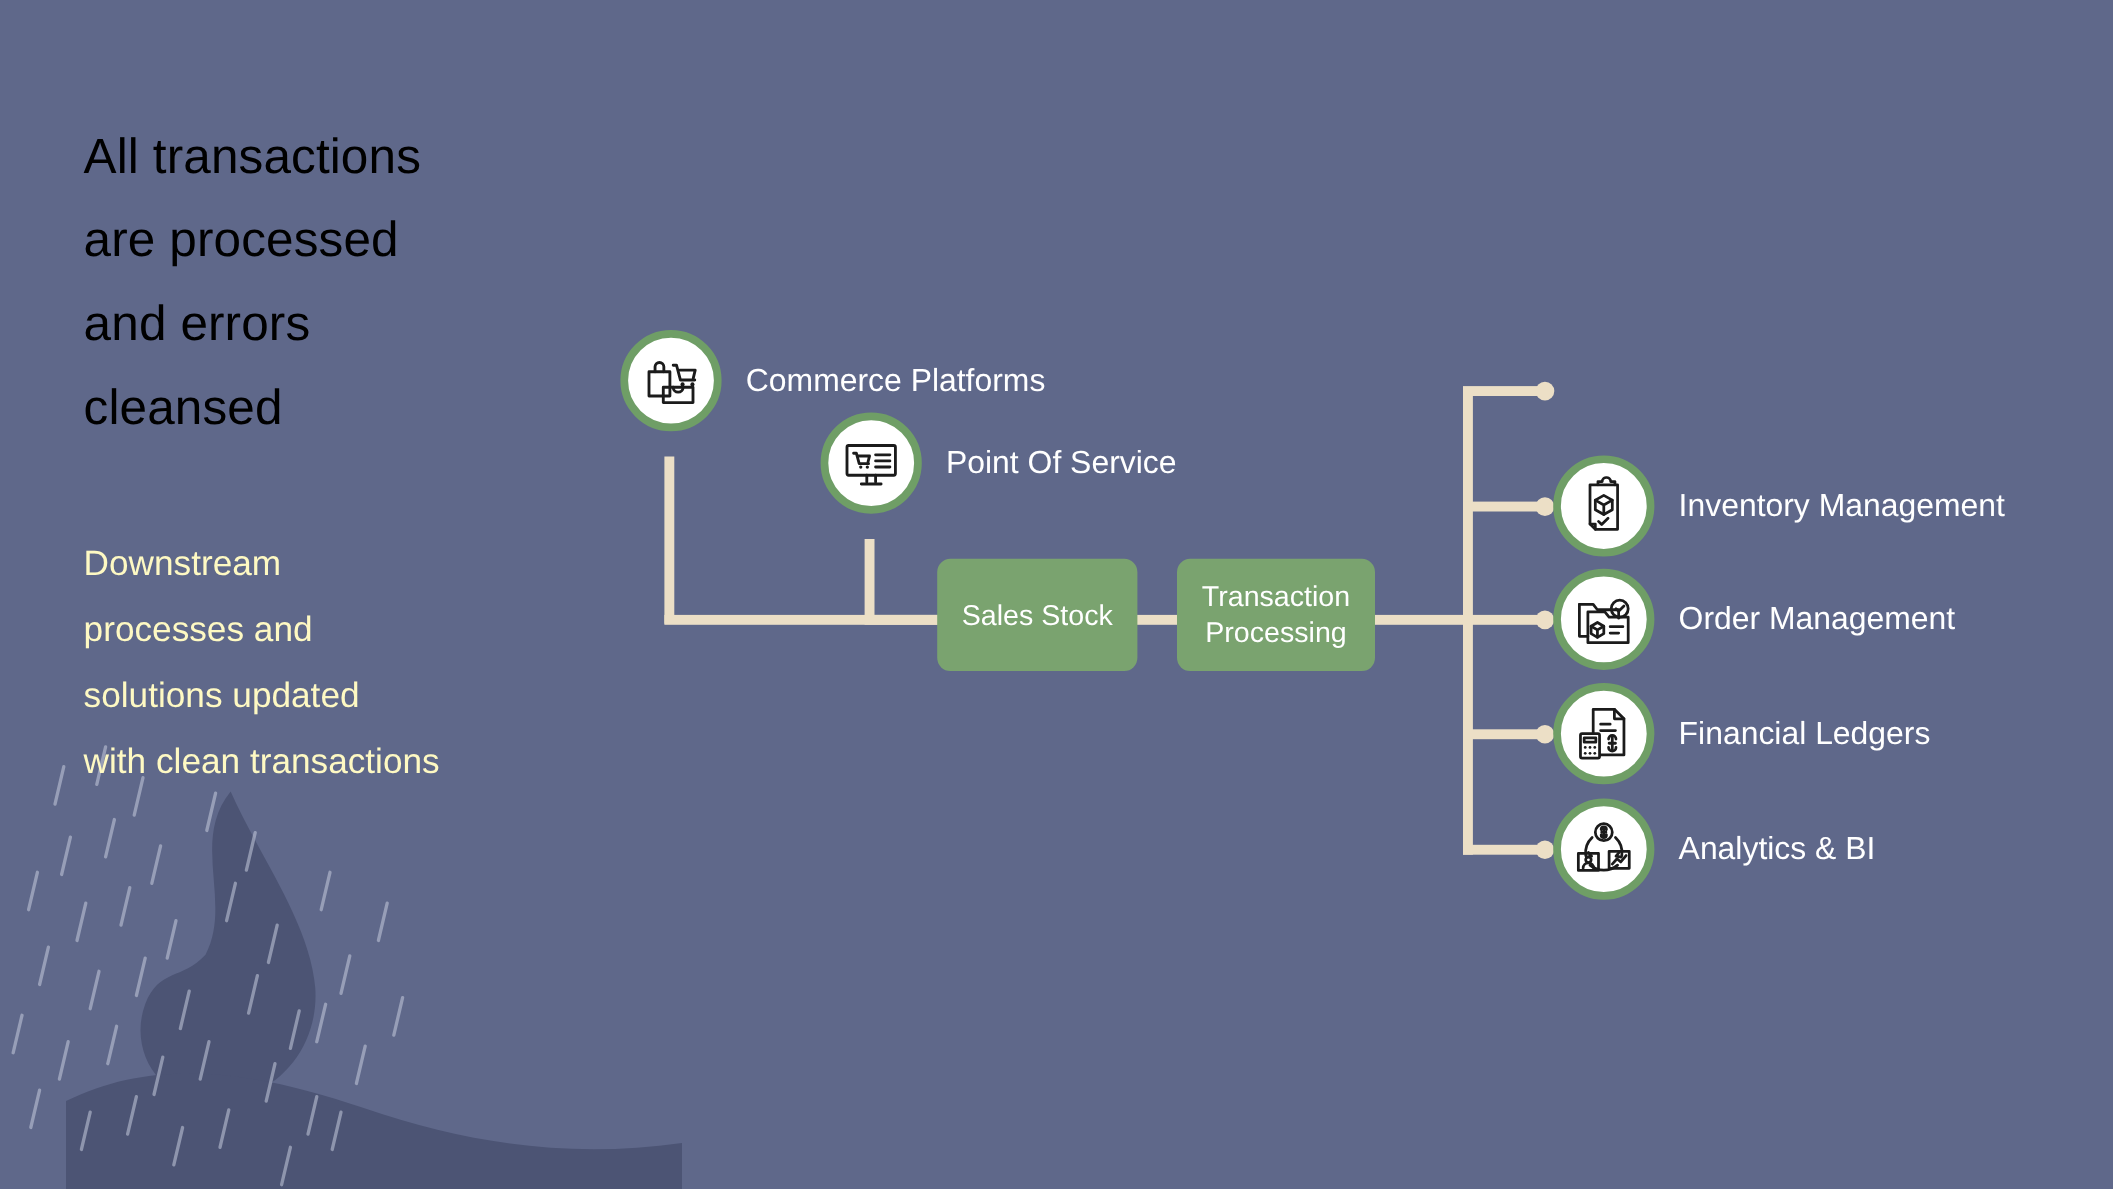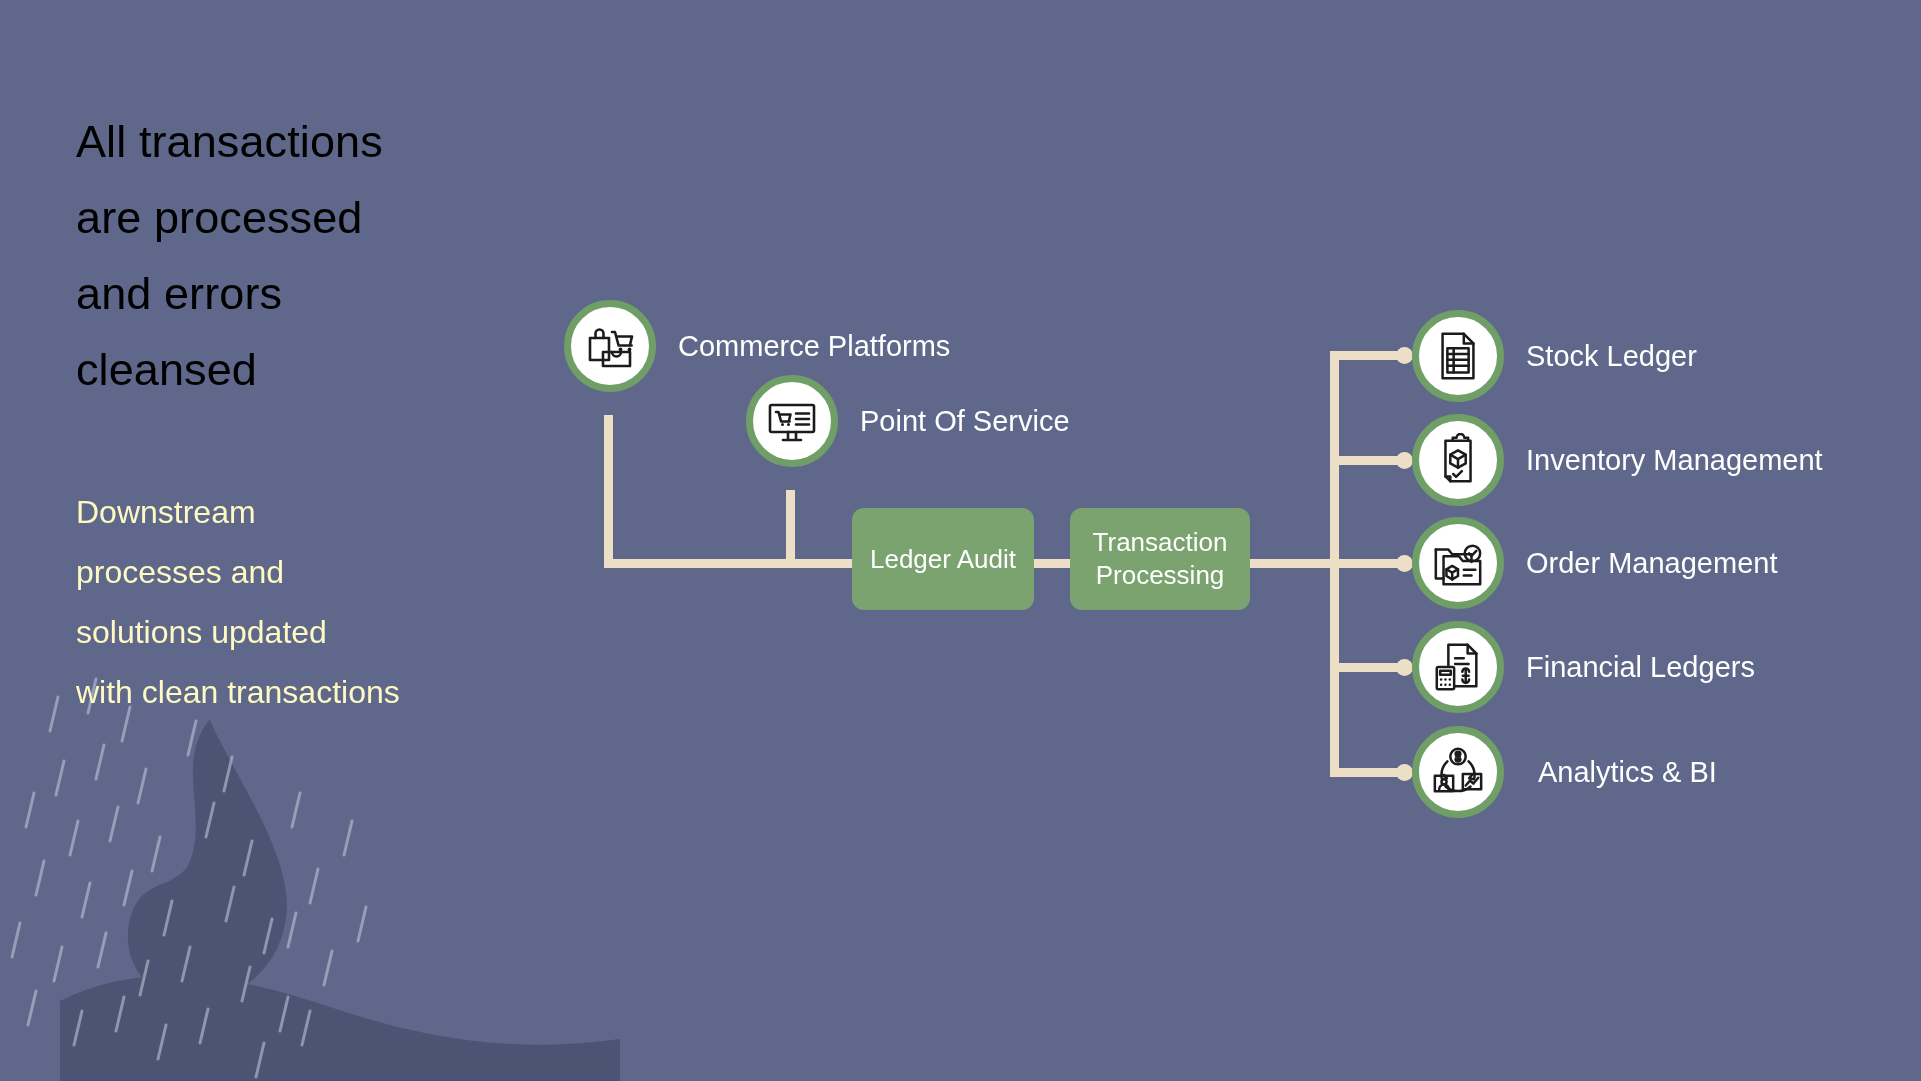--- a/index.html
+++ b/index.html
@@ -175,36 +175,25 @@
           <path d="M12 19 h2.5 l2.6 9.5 h8.5"></path>
           <path d="M16 21.5 h10.5 l-1.4 5.5"></path>
           <circle cx="18.5" cy="31.6" r="1.5" fill="#1b1b1b" stroke="none"></circle>
           <circle cx="24.5" cy="31.6" r="1.5" fill="#1b1b1b" stroke="none"></circle>
           <path d="M32 20.5 h13 M32 26 h13 M32 31.5 h13"></path>
         </svg>
       </div>
       <span class="node-label">Point Of Service</span>
     </div>
 
-    <div class="procbox" style="left:852px;top:508px;width:182px;height:102px;">Ledger Audit</div>
+    <div class="procbox" style="left:852px;top:508px;width:182px;height:102px;">Sales Stock</div>
 
     <div class="procbox" style="left:1070px;top:508px;width:180px;height:102px;">Transaction
 Processing</div>
 
-    <div class="node" style="left:1412px;top:310px;">
-      <div class="badge">
-        <svg width="54" height="54" viewBox="0 0 56 56" fill="none" stroke="#1b1b1b" stroke-width="2.6" stroke-linecap="round" stroke-linejoin="round">
-          <path d="M12 5 h22 l10 10 v36 H12 Z"></path>
-          <path d="M34 5 v10 h10"></path>
-          <rect x="17" y="20" width="22" height="25"></rect>
-          <path d="M17 26 h22 M17 32 h22 M17 38 h22 M23.5 20 v25"></path>
-        </svg>
-      </div>
-      <span class="node-label">Stock Ledger</span>
-    </div>
 
     <div class="node" style="left:1412px;top:414px;">
       <div class="badge">
         <svg width="54" height="54" viewBox="0 0 56 56" fill="none" stroke="#1b1b1b" stroke-width="2.6" stroke-linecap="round" stroke-linejoin="round">
           <path d="M15 8 h26 v42 H20 l-5 -5 Z"></path>
           <path d="M15 45 h5 v5"></path>
           <path d="M22.5 8 V5 h4 a4 4 0 0 1 8 0 h4 v3"></path>
           <path d="M28 18 l8 4.5 v9 L28 36 l-8 -4.5 v-9 Z"></path>
           <path d="M20 22.5 l8 4.5 l8 -4.5 M28 27 v9"></path>
           <path d="M23 42.5 l3 3 l6 -6"></path>
@@ -242,21 +231,21 @@
           <circle cx="15" cy="41" r="1.3" fill="#1b1b1b" stroke="none"></circle>
           <circle cx="19.5" cy="41" r="1.3" fill="#1b1b1b" stroke="none"></circle>
           <circle cx="10.5" cy="46.5" r="1.3" fill="#1b1b1b" stroke="none"></circle>
           <circle cx="15" cy="46.5" r="1.3" fill="#1b1b1b" stroke="none"></circle>
           <circle cx="19.5" cy="46.5" r="1.3" fill="#1b1b1b" stroke="none"></circle>
         </svg>
       </div>
       <span class="node-label">Financial Ledgers</span>
     </div>
 
-    <div class="node" style="left:1412px;top:726px;gap:12px;">
+    <div class="node" style="left:1412px;top:726px;">
       <div class="badge">
         <svg width="54" height="54" viewBox="0 0 56 56" fill="none" stroke="#1b1b1b" stroke-width="2.6" stroke-linecap="round" stroke-linejoin="round">
           <circle cx="28" cy="12" r="8"></circle>
           <path d="M28 7 v10 M25.5 9.5 a2.5 2.5 0 0 1 5 0 M30.5 14.5 a2.5 2.5 0 0 1 -5 0 M26 12 h4"></path>
           <path d="M17 17 A20 20 0 0 0 11 34"></path>
           <path d="M39 17 A20 20 0 0 1 45 34"></path>
           <path d="M15 43 A20 20 0 0 0 41 43"></path>
           <path d="M13.5 31 l3 3.5 l-5 1"></path>
           <path d="M42.5 31 l-3 3.5 l5 1"></path>
           <rect x="4" y="32" width="19" height="16"></rect>

